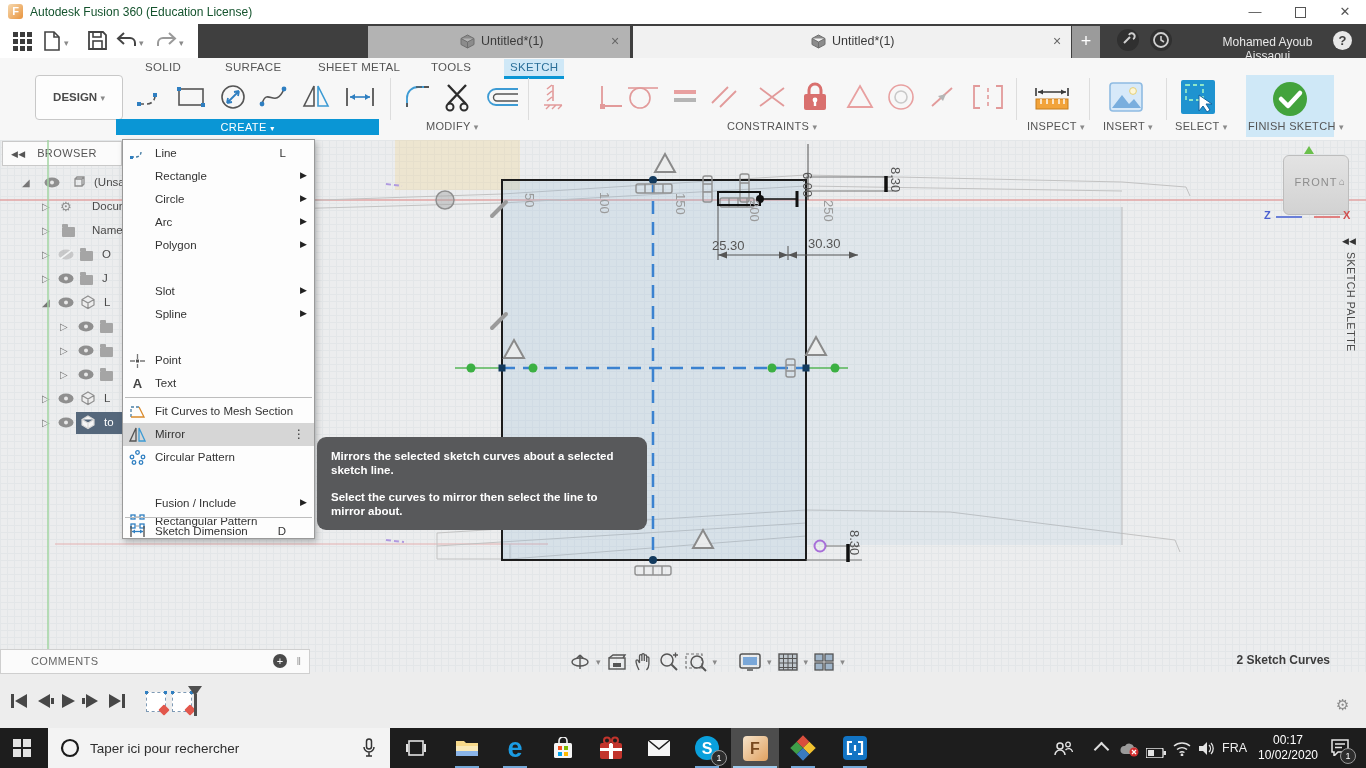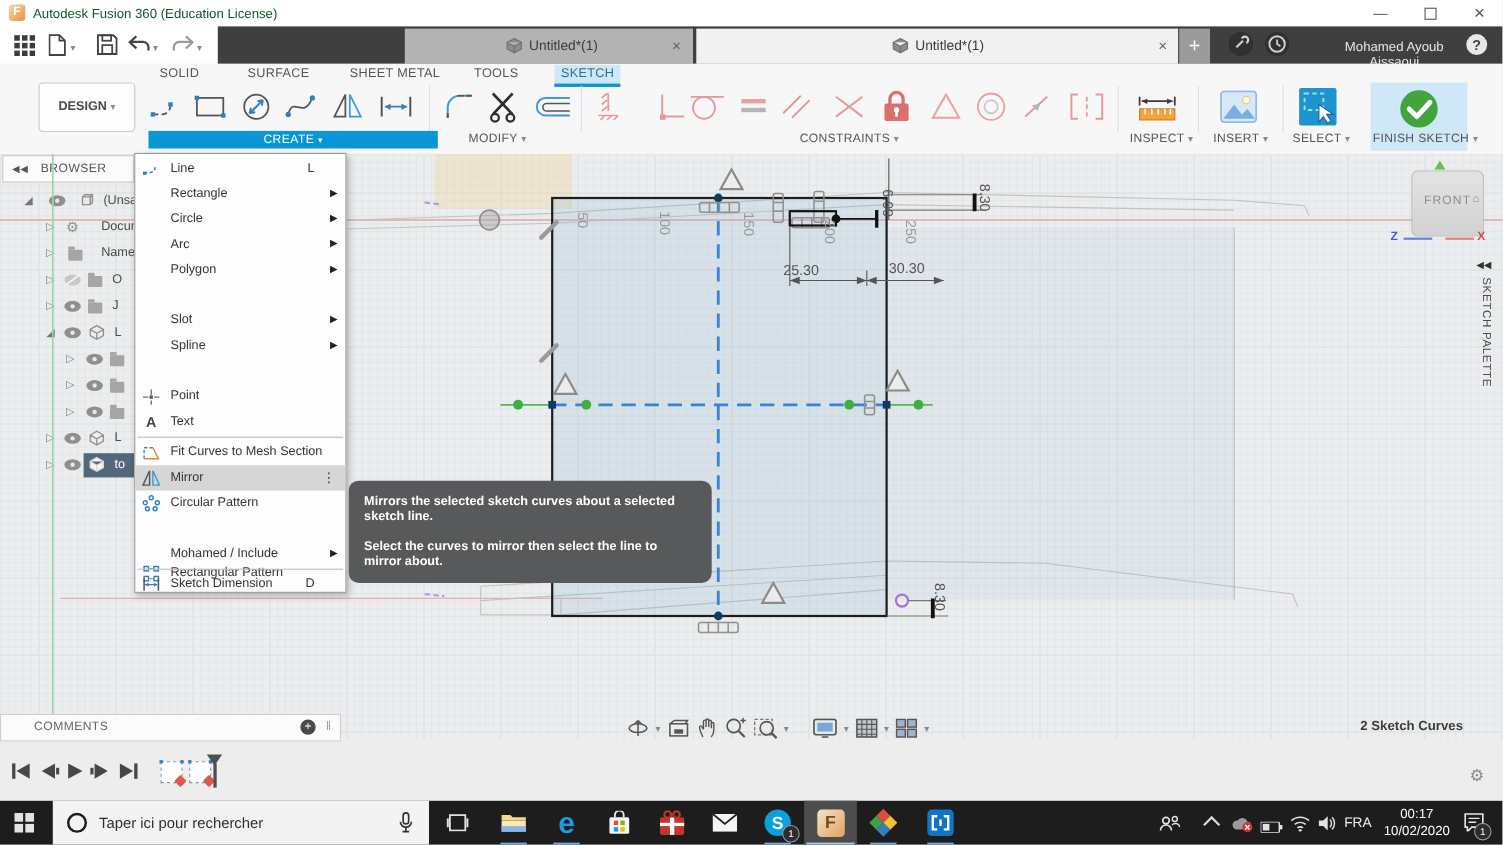--- a/index.html
+++ b/index.html
@@ -30,21 +30,21 @@
   #user-name{top:35px;left:1205px;width:125px;text-align:center;color:#e8e8e8;font-size:12px;}
   #help-circle{left:1333px;top:31px;width:19px;height:19px;border-radius:50%;background:#e8e8e8;
       color:#3f3f3f;font-weight:bold;text-align:center;line-height:19px;font-size:13px;}
   
   #ribbon{left:0;top:58px;width:1366px;height:82px;background:#f7f7f7;border-bottom:1px solid #d0d0d0;}
   #design-btn{left:35px;top:75px;width:86px;height:43px;background:#fdfdfd;border:1px solid #c8c8c8;
       border-radius:4px;text-align:center;line-height:43px;font-size:11.5px;font-weight:bold;color:#4a4a4a;}
   .rtab{top:59px;height:17px;font-size:11.5px;color:#555;letter-spacing:.3px;padding:0 6px;line-height:17px;}
   #rtab-sketch{background:#cfe8f7;color:#2a6f99;border-bottom:3px solid #0a96d5;}
   .grp-label{top:120px;font-size:11px;color:#555;letter-spacing:.3px;}
-  #create-bar{left:135px;top:119px;width:263px;height:16px;background:#0a96d5;color:#fff;
+  #create-bar{left:116px;top:119px;width:263px;height:16px;background:#0a96d5;color:#fff;
       text-align:center;font-size:11px;line-height:16px;letter-spacing:.4px;}
   .rib-div{top:78px;width:1px;height:42px;background:#dddddd;}
   #finish-chip{left:1246px;top:75px;width:88px;height:62px;background:#cfe8f7;}
   
   #create-menu{left:122px;top:139px;width:191px;height:398px;background:#fdfdfd;
       border:1px solid #9a9a9a;box-shadow:2px 3px 6px rgba(0,0,0,.25);z-index:50;}
   .mi{position:absolute;left:0;width:191px;height:23px;font-size:11.5px;color:#333;}
   .mi.hl{background:#d6d6d6;}
   .mi-ic{position:absolute;left:6px;top:3px;width:17px;height:17px;}
   .mi-lb{position:absolute;left:32px;top:5px;}
@@ -711,21 +711,21 @@
               <rect x="2" y="2" width="4" height="4"></rect>
               <rect x="11" y="2" width="4" height="4"></rect>
               <rect x="2" y="11" width="4" height="4"></rect>
               <rect x="11" y="11" width="4" height="4"></rect>
             </g>
             <path d="M7,4 h3 M7,13 h3" stroke="#999" stroke-width="1.2"></path>
           </svg></span>
       <span class="mi-lb">Rectangular Pattern</span>
     </div>
     <div class="mi" style="top:352px;">
-      <span class="mi-lb">Mohamed / Include</span>
+      <span class="mi-lb">Fusion / Include</span>
       <span class="mi-ar">▶</span>
     </div>
     <div class="mdiv" style="top:377px;"></div>
     <div class="mi" style="top:380px;">
       <span class="mi-ic"><svg width="17" height="17">
             <path d="M2,3 V14 M15,3 V14" stroke="#555" stroke-width="1.4"></path>
             <path d="M3,8.5 H14" stroke="#2f7fc1" stroke-width="1.3"></path>
             <path d="M3,8.5 l3,-2 v4 z M14,8.5 l-3,-2 v4 z" fill="#2f7fc1"></path>
           </svg></span>
       <span class="mi-lb">Sketch Dimension</span>

